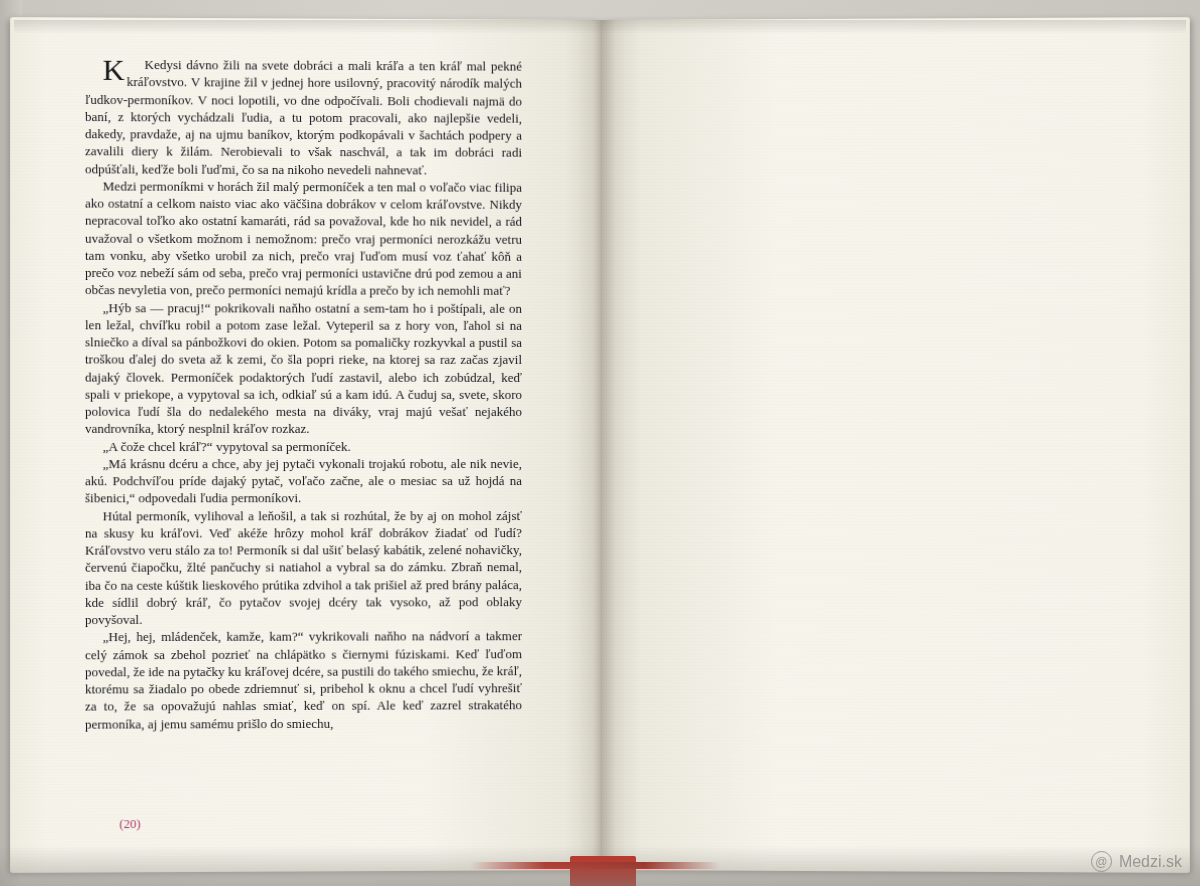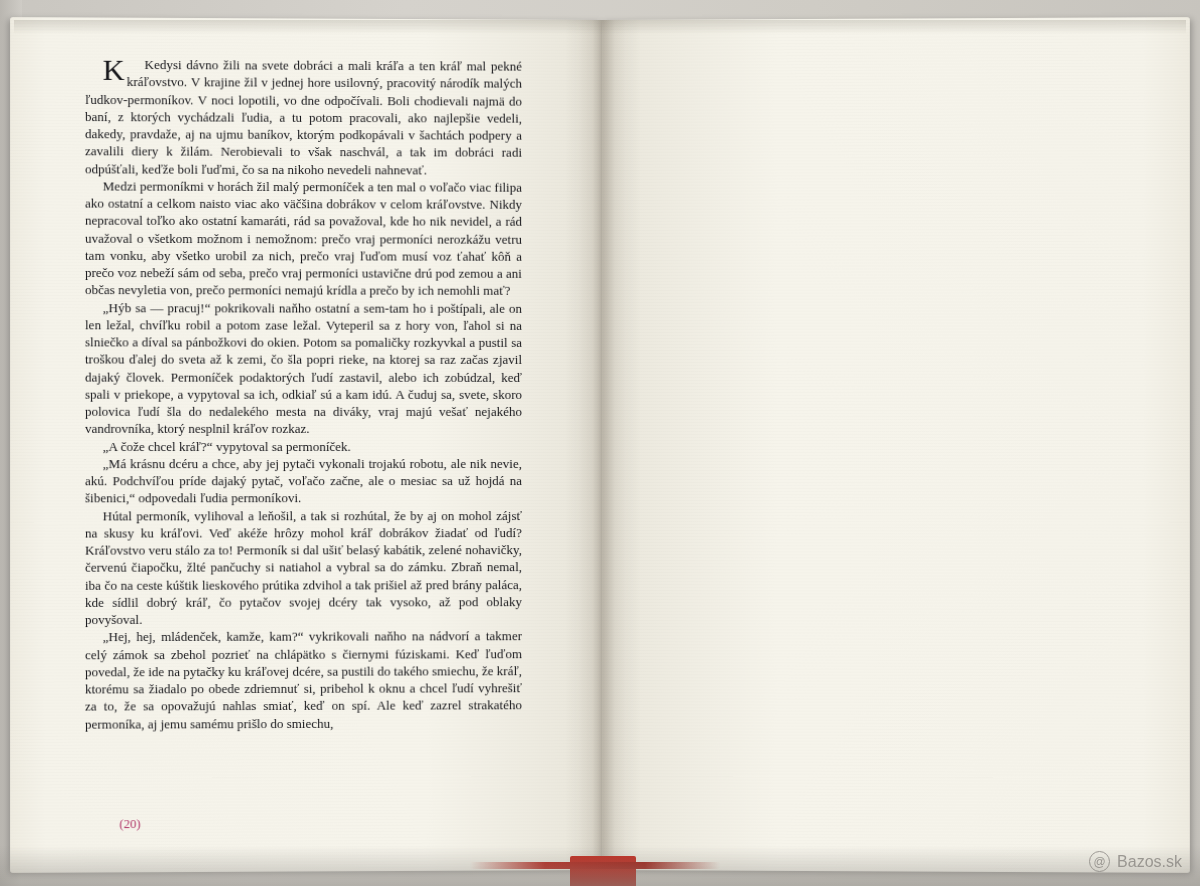--- a/index.html
+++ b/index.html
@@ -203,15 +203,15 @@
     <div class="gutter"></div>
     <div class="page-top-shadow"></div>
     <div class="binding"></div>
   </div>
 
   <div class="binding-ext"></div>
   <div class="bg-dark-bottom"></div>
 
   <div class="watermark">
     <span class="wm-circle">@</span>
-    <span>Bazos.sk</span>
+    <span>Medzi.sk</span>
   </div>
 </div>
 
 </body></html>

